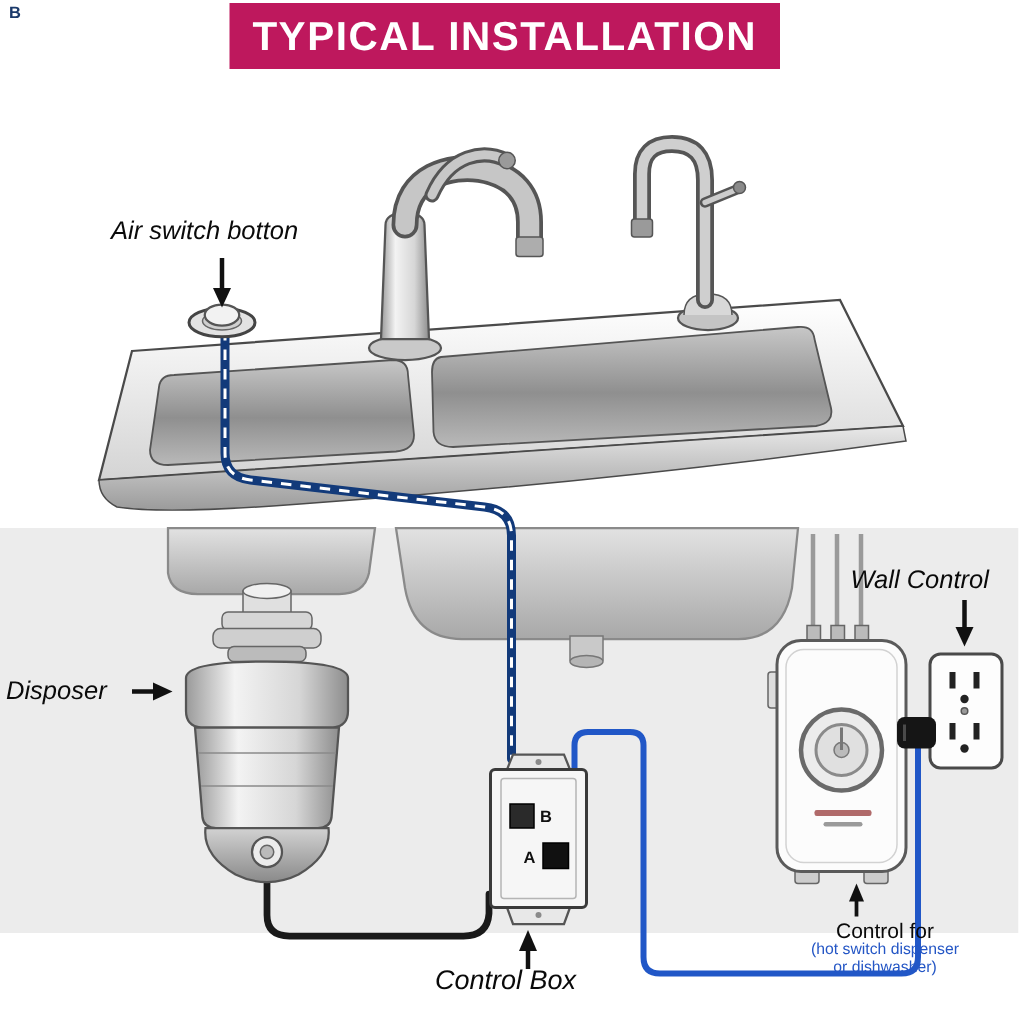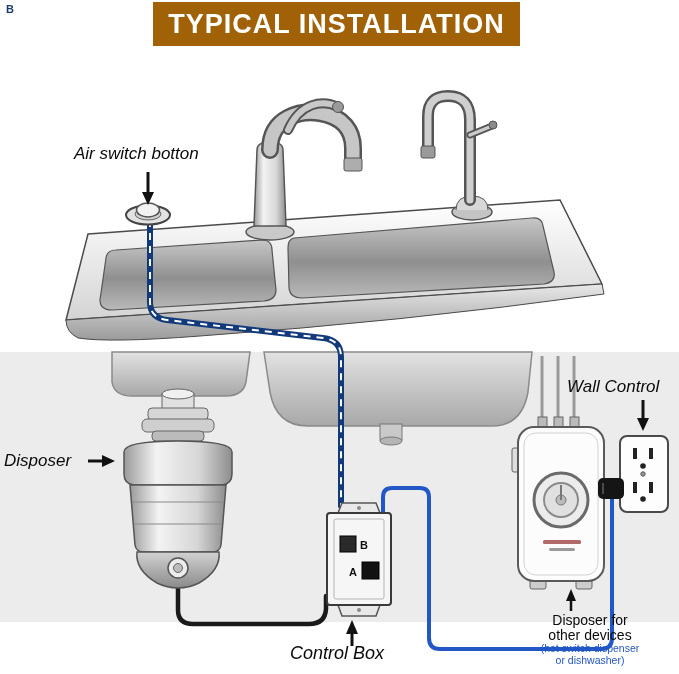--- a/index.html
+++ b/index.html
@@ -11,21 +11,21 @@
     overflow:hidden;
   }
   .stage { position:absolute; left:0; top:0; width:679px; height:674px; }
   svg.art { position:absolute; left:0; top:0; }
   .corner-mark {
     position:absolute; left:6px; top:3px;
     font-size:11px; font-weight:700; color:#1b3a6b;
   }
   .banner {
     position:absolute; left:153px; top:2px; width:367px; height:44px;
-    background:#a16207; color:#ffffff;
+    background:#be185d; color:#ffffff;
     display:flex; align-items:center; justify-content:center;
     font-size:27px; font-weight:700; letter-spacing:1px;
     white-space:nowrap;
   }
   .lbl {
     position:absolute; font-size:17px; color:#0a0a0a; white-space:nowrap;font-style:italic;
   }
   .lbl-air     { left:74px;  top:144px; }
   .lbl-disposer{ left:4px;  top:451px; }
   .lbl-outlet  { left:567px; top:377px; }
@@ -219,19 +219,18 @@
 
   <div class="lbl lbl-air">Air switch botton</div>
   <div class="lbl lbl-disposer">Disposer</div>
   <div class="lbl lbl-outlet">Wall Control</div>
   <div class="lbl lbl-cbox">Control Box</div>
 
   <div class="port-lbl port-b">B</div>
   <div class="port-lbl port-a">A</div>
 
   <div class="sep-block">
-    <div class="sep-main">Disposer for</div>
-    <div class="sep-main">other devices</div>
+    <div class="sep-main">Control for</div>
     <div class="sep-note">(hot switch dispenser</div>
     <div class="sep-note">or dishwasher)</div>
   </div>
 
 </div>
 
 </body></html>

